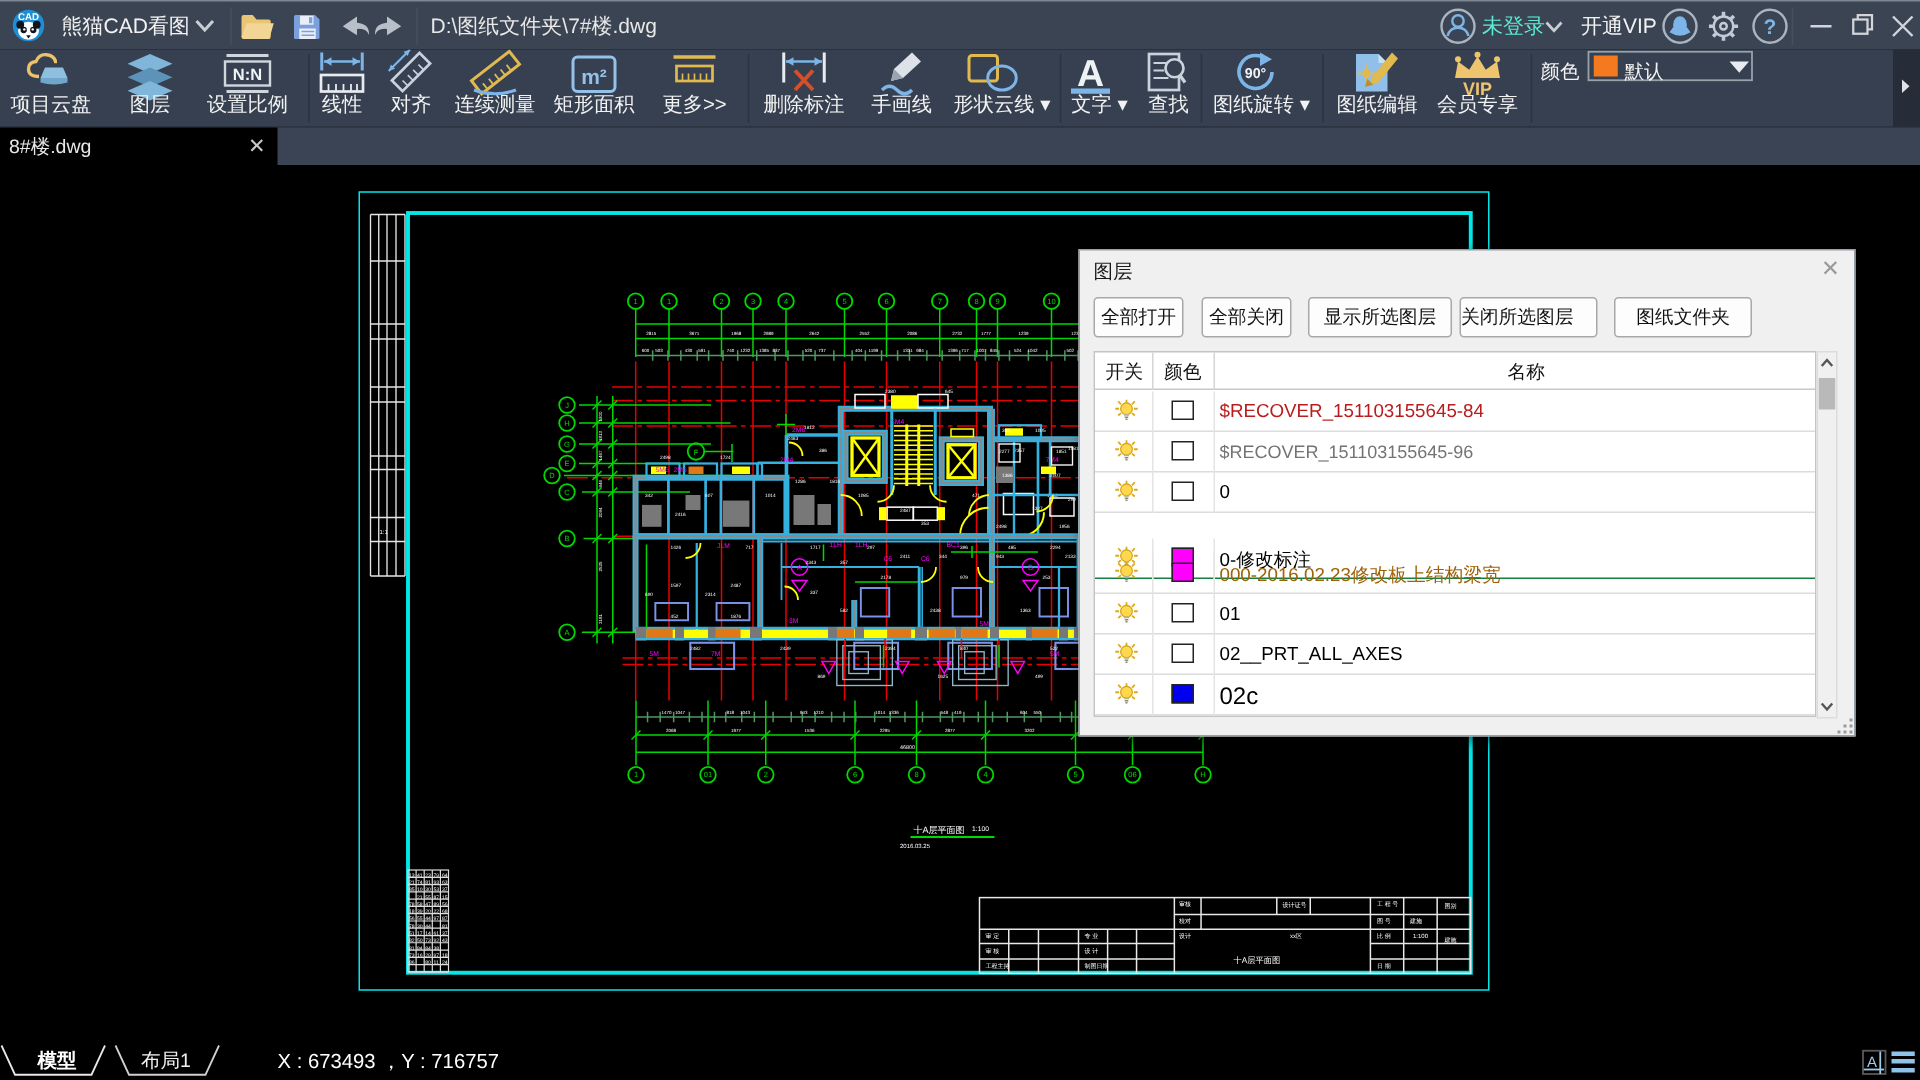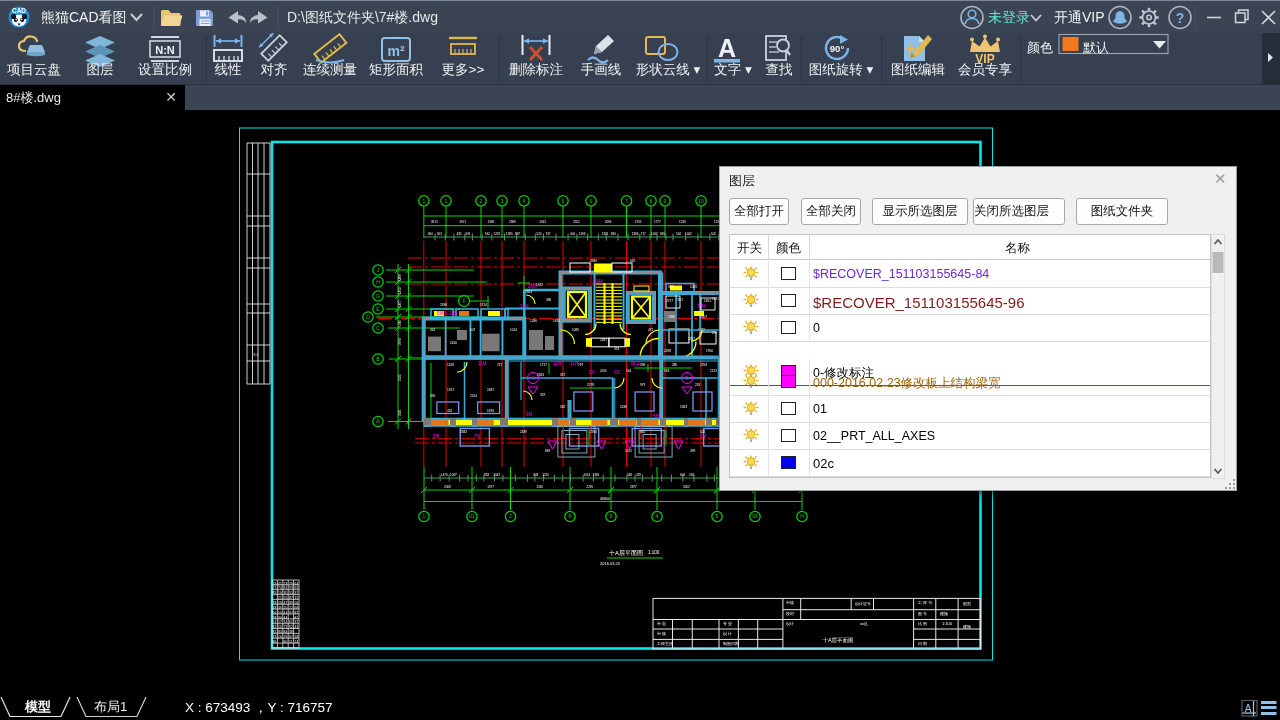--- a/index.html
+++ b/index.html
@@ -1027,42 +1027,42 @@
                 <line x1="13" y1="6.5" x2="15.5" y2="6.5"></line>
 <line x1="2.5" y1="11" x2="4.3" y2="9.4"></line>
                 <line x1="13.5" y1="11" x2="11.7" y2="9.4"></line>
               </g>
 <circle cx="8" cy="6.5" r="3.9" fill="#ffd84d" stroke="#d4a017" stroke-width="0.8"></circle>
 <path d="M6.3 10 h3.4 v1.2 h-3.4 z" fill="#b9b188"></path>
 <path d="M6.8 11.6 h2.4 v1.1 h-2.4 z" fill="#8f8a6a"></path>
 <path d="M7.3 13 h1.4 v1 h-1.4 z" fill="#8f8a6a"></path>
             </svg></span>
           <span style="position:absolute;left:51px;top:6px;width:15px;height:13px;background:#ffffff;border:1px solid #222"></span>
-          <span style="position:absolute;left:83px;top:6px;font-size:12.5px;color:#6d28d9">$RECOVER_151103155645-84</span>
+          <span style="position:absolute;left:83px;top:6px;font-size:12.5px;color:#b91c1c">$RECOVER_151103155645-84</span>
           <span style="position:absolute;left:38px;top:0;width:1px;height:27px;background:#e4e4e4"></span>
           <span style="position:absolute;left:79px;top:0;width:1px;height:27px;background:#e4e4e4"></span>
         </div>
 <div style="position:absolute;left:0;top:53px;width:480px;height:27px;border-bottom:1px solid #dcdcdc">
           <span style="position:absolute;left:13px;top:5px"><svg width="16" height="17" style="vertical-align:middle">
               <g stroke="#e0a912" stroke-width="1.2">
 <line x1="8" y1="0.5" x2="8" y2="3"></line>
                 <line x1="2.5" y1="1.5" x2="4.3" y2="3.6"></line>
                 <line x1="13.5" y1="1.5" x2="11.7" y2="3.6"></line>
 <line x1="0.5" y1="6.5" x2="3" y2="6.5"></line>
                 <line x1="13" y1="6.5" x2="15.5" y2="6.5"></line>
 <line x1="2.5" y1="11" x2="4.3" y2="9.4"></line>
                 <line x1="13.5" y1="11" x2="11.7" y2="9.4"></line>
               </g>
 <circle cx="8" cy="6.5" r="3.9" fill="#ffd84d" stroke="#d4a017" stroke-width="0.8"></circle>
 <path d="M6.3 10 h3.4 v1.2 h-3.4 z" fill="#b9b188"></path>
 <path d="M6.8 11.6 h2.4 v1.1 h-2.4 z" fill="#8f8a6a"></path>
 <path d="M7.3 13 h1.4 v1 h-1.4 z" fill="#8f8a6a"></path>
             </svg></span>
           <span style="position:absolute;left:51px;top:6px;width:15px;height:13px;background:#ffffff;border:1px solid #222"></span>
-          <span style="position:absolute;left:83px;top:6px;font-size:15px;color:#7f1d1d">$RECOVER_151103155645-96</span>
+          <span style="position:absolute;left:83px;top:6px;font-size:12px;color:#737373">$RECOVER_151103155645-96</span>
           <span style="position:absolute;left:38px;top:0;width:1px;height:27px;background:#e4e4e4"></span>
           <span style="position:absolute;left:79px;top:0;width:1px;height:27px;background:#e4e4e4"></span>
         </div>
 <div style="position:absolute;left:0;top:80px;width:480px;height:27px;border-bottom:1px solid #dcdcdc">
           <span style="position:absolute;left:13px;top:5px"><svg width="16" height="17" style="vertical-align:middle">
               <g stroke="#e0a912" stroke-width="1.2">
 <line x1="8" y1="0.5" x2="8" y2="3"></line>
                 <line x1="2.5" y1="1.5" x2="4.3" y2="3.6"></line>
                 <line x1="13.5" y1="1.5" x2="11.7" y2="3.6"></line>
 <line x1="0.5" y1="6.5" x2="3" y2="6.5"></line>
@@ -1174,21 +1174,21 @@
                 <line x1="13" y1="6.5" x2="15.5" y2="6.5"></line>
 <line x1="2.5" y1="11" x2="4.3" y2="9.4"></line>
                 <line x1="13.5" y1="11" x2="11.7" y2="9.4"></line>
               </g>
 <circle cx="8" cy="6.5" r="3.9" fill="#ffd84d" stroke="#d4a017" stroke-width="0.8"></circle>
 <path d="M6.3 10 h3.4 v1.2 h-3.4 z" fill="#b9b188"></path>
 <path d="M6.8 11.6 h2.4 v1.1 h-2.4 z" fill="#8f8a6a"></path>
 <path d="M7.3 13 h1.4 v1 h-1.4 z" fill="#8f8a6a"></path>
             </svg></span>
           <span style="position:absolute;left:51px;top:6px;width:15px;height:13px;background:#0000ee;border:1px solid #222"></span>
-          <span style="position:absolute;left:83px;top:6px;font-size:13px;color:#000">02c</span>
+          <span style="position:absolute;left:83px;top:6px;font-size:16px;color:#000">02c</span>
           <span style="position:absolute;left:38px;top:0;width:1px;height:27px;background:#e4e4e4"></span>
           <span style="position:absolute;left:79px;top:0;width:1px;height:27px;background:#e4e4e4"></span>
         </div>
 </div>
 <div style="position:absolute;left:491px;top:67px;width:14px;height:245px;background:#f0f0f0;border:1px solid #dcdcdc"><svg width="12" height="243">
           <path d="M2.5 9 l3.5 -4 l3.5 4" fill="none" stroke="#555" stroke-width="1.6"></path>
           <path d="M2.5 234 l3.5 4 l3.5 -4" fill="none" stroke="#555" stroke-width="1.6"></path>
           <rect x="0.5" y="17" width="11" height="21" fill="#b9b9b9"></rect>
         </svg></div>
 <svg width="14" height="14" style="position:absolute;left:503px;top:310px">

